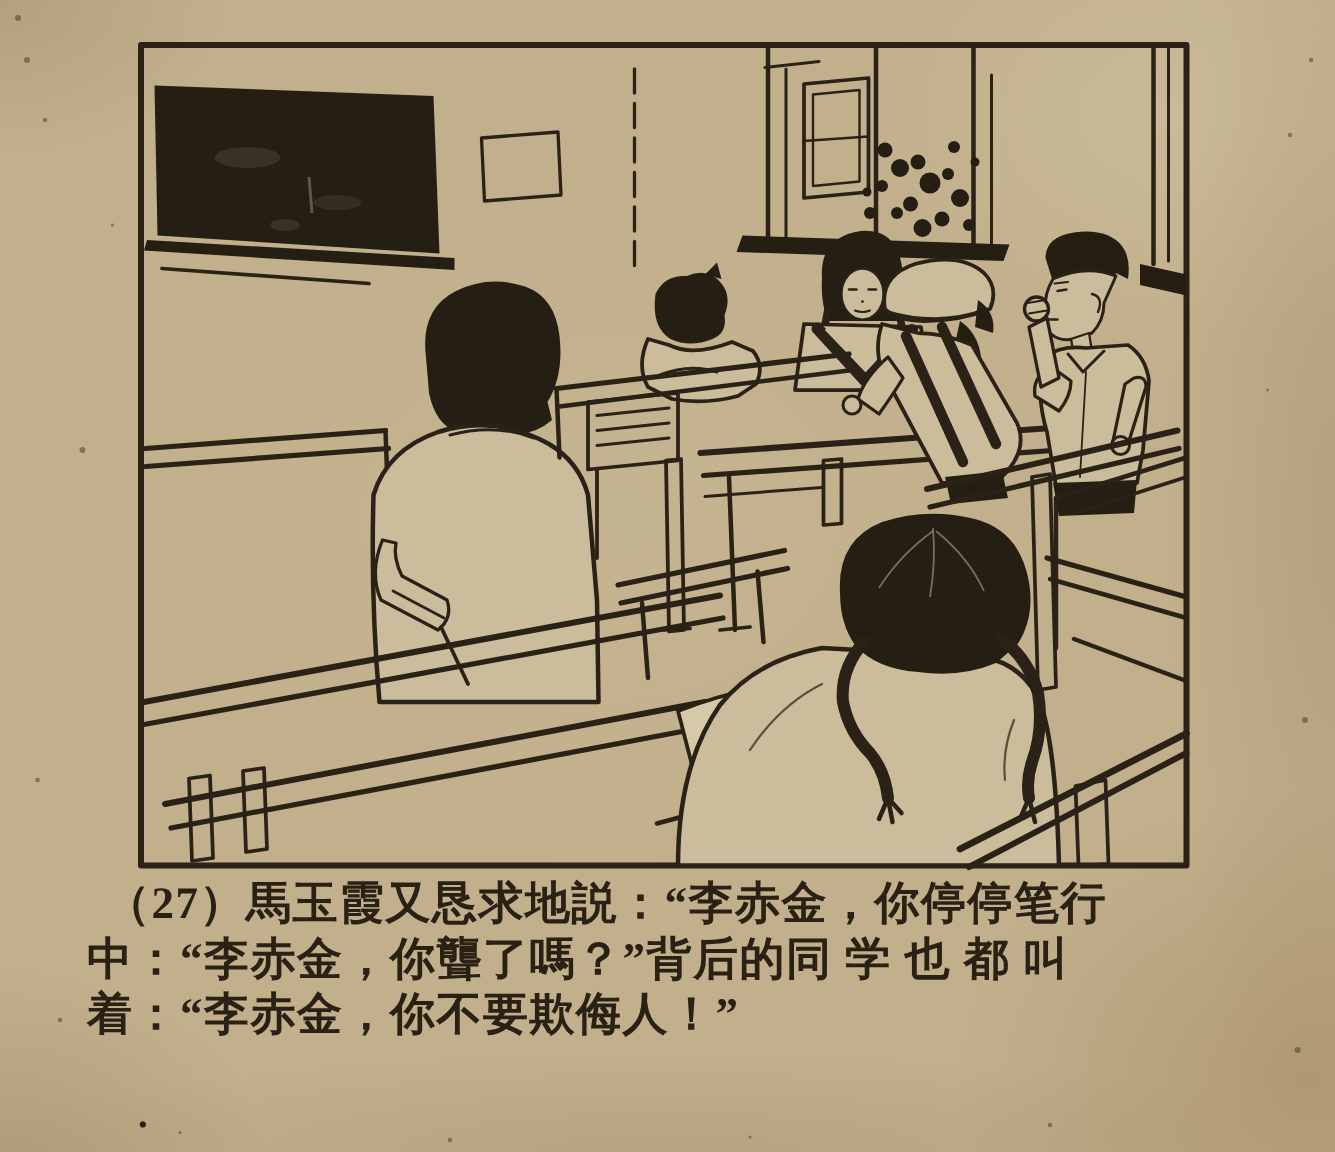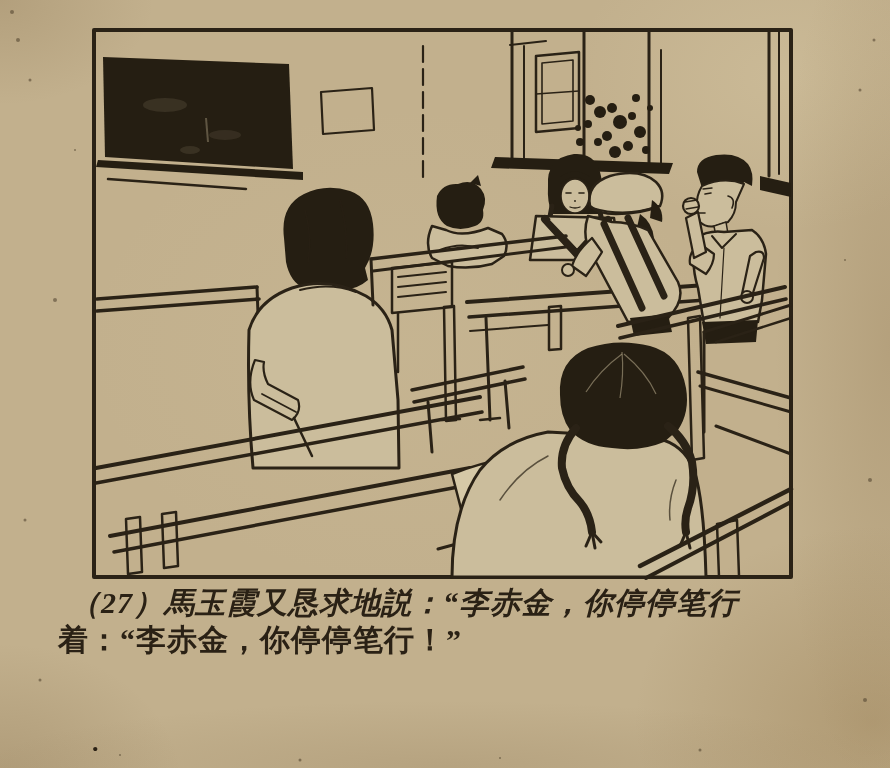--- a/index.html
+++ b/index.html
@@ -19,21 +19,21 @@
   .illu{position:absolute;left:0;top:0;}
   .ln{stroke:#2a2216;fill:none;stroke-linecap:round;stroke-linejoin:round;}
   .ink{fill:#251e12;stroke:none;}
   .shirt{fill:#cbbd9c;stroke:#2a2216;stroke-linejoin:round;}
   .book{fill:#d6c9a7;stroke:#2a2216;stroke-linejoin:round;}
   .caption{
     position:absolute;left:58px;top:584px;width:812px;
     font-size:30px;line-height:37px;font-weight:bold;color:#2a2115;
     letter-spacing:1px;white-space:nowrap;
   }
-  .caption .indent{padding-left:12px;font-style:italic;}
+  .caption .indent{padding-left:12px;}
   .dot{
     position:absolute;left:92px;top:728px;font-size:26px;font-weight:bold;color:#2a2115;
   }
 </style>
 </head>
 <body>
 
 <div class="page">
 
   <svg class="illu" width="890" height="768" viewBox="0 0 890 768">
@@ -282,17 +282,18 @@
         <circle cx="700" cy="750" r="1.5"></circle>
       <circle cx="865" cy="700" r="2"></circle>
         <circle cx="18" cy="40" r="2"></circle>
       <circle cx="874" cy="40" r="1.5"></circle>
         <circle cx="12" cy="12" r="2"></circle>
     </g>
   </svg>
 
   <div class="caption">
     <div class="indent">（27）馬玉霞又恳求地説：“李赤金，你停停笔行</div>
-    <div>着：“李赤金，你停停笔行！”</div>
+    <div>中：“李赤金，你聾了嗎？”背后的同 学 也 都 叫</div>
+    <div>着：“李赤金，你不要欺侮人！”</div>
   </div>
   <div class="dot">.</div>
 
 </div>
 
 </body></html>

